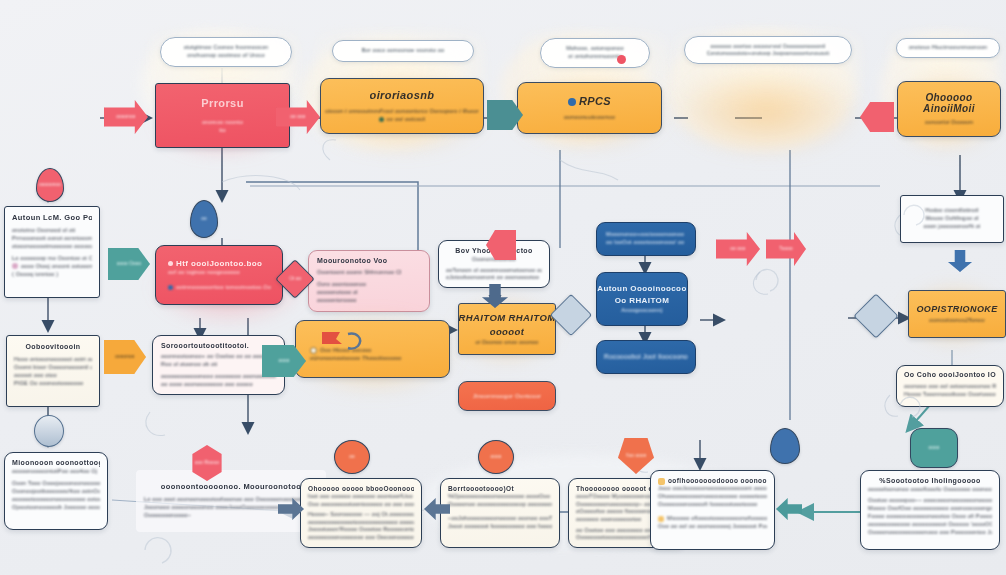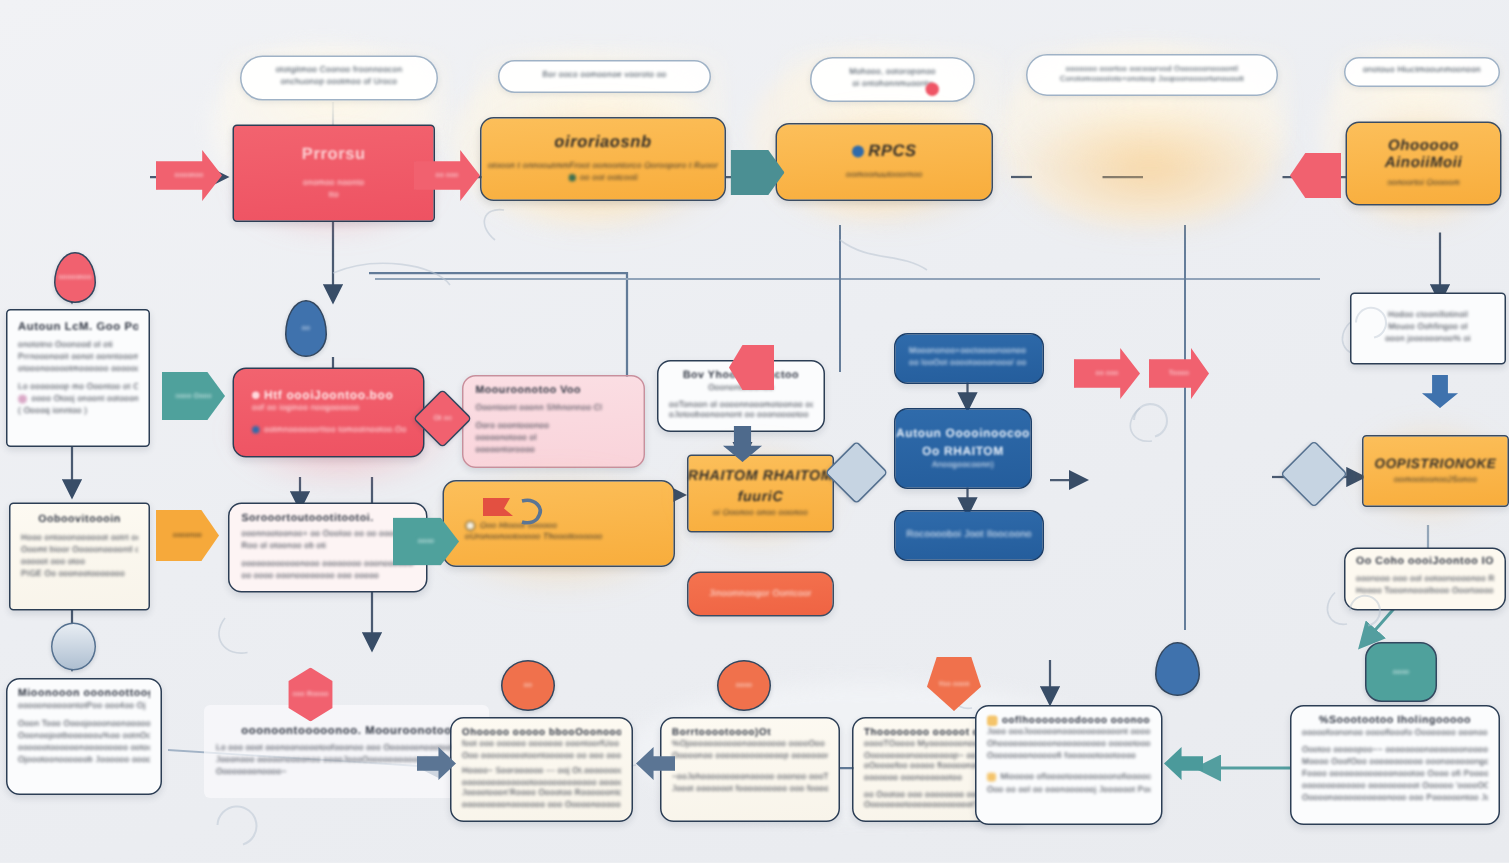--- a/index.html
+++ b/index.html
@@ -354,21 +354,21 @@
   </div>
 
   <svg style="position:absolute;left:318px;top:328px;width:52px;height:26px;">
     <path d="M4,22 L4,4 L22,4 L18,11 L24,16 L4,16" fill="#e0453f" opacity=".9"></path>
     <path d="M30,6 C38,4 46,10 40,18 C36,22 30,20 30,20" fill="none" stroke="#5b7594" stroke-width="2.4"></path>
   </svg>
 
   <div class="orangeglow" style="left:452px;top:296px;width:108px;height:70px;"></div>
   <div class="node sq orange" style="left:458px;top:303px;width:98px;height:52px;">
     <span class="ptext ptitle" style="font-size:9.5px;">RHAITOM RHAITOM</span>
-    <span class="ptext ptitle" style="font-size:9.5px;">fuuriC</span>
+    <span class="ptext ptitle" style="font-size:9.5px;">ooooot</span>
     <span class="ptext ptiny">oi Ooonoo onoo ooonoo</span>
   </div>
 
   <div class="node rd coral" style="left:458px;top:381px;width:98px;height:30px;">
     <span class="ptext ptiny" style="font-size:6px;">Jinoomnoogor  Oontcoor</span>
   </div>
 
   <div class="node rd blue" style="left:596px;top:222px;width:100px;height:34px;align-items:flex-start;padding-left:9px;">
     <span class="ptext ptiny l" style="width:100%;">Mooononoo+ooctoooonoonoo</span>
     <span class="ptext ptiny l" style="width:100%;">oo looOot ooootoooonooo/ oo</span>

